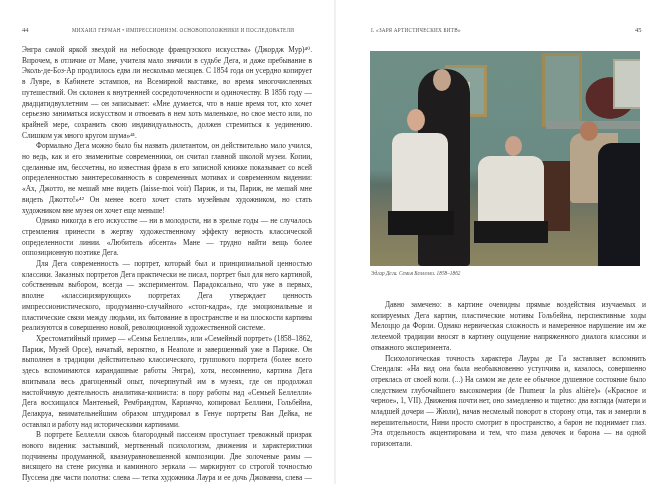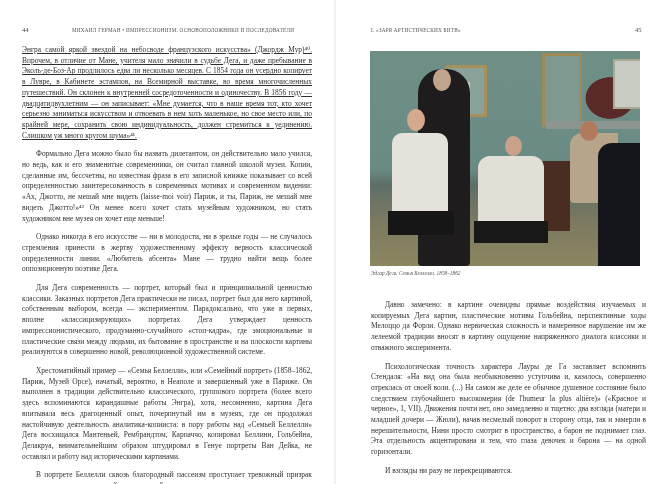--- a/index.html
+++ b/index.html
@@ -27,22 +27,22 @@
     font-size: 6.5px; color: #444;
   }
   .text-block {
     position: absolute;
     font-size: 7.45px;
     line-height: 10.7px;
     text-align: justify;
     color: #303030;
   }
   .text-block p { margin: 0; }
-  .text-block p.indent { text-indent: 14px; margin-top: 8px; }
-  .text-block p.noindent { text-indent: 0; text-decoration: underline; }
+  .text-block p.indent { text-indent: 14px; }
+  .text-block p.noindent { text-indent: 0; }
   .painting {
     position: absolute; left: 35px; top: 51px; width: 270px; height: 215px;
     overflow: hidden;
     background:
       radial-gradient(ellipse 40px 34px at 240px 47px, #5a2a28 0%, #5a2a28 60%, transparent 62%),
       linear-gradient(to bottom, #6f8f86 0%, #6a8b84 55%, #5c7068 62%, #7a7860 78%, #8c8660 100%);
   }
   .painting .frame1 { position:absolute; left:75px; top:14px; width:36px; height:46px; border:3px solid #a7905a; background:#8aa39a; }
   .painting .frame1 .inner { position:absolute; left:12px; top:14px; width:10px; height:14px; background:#d8c9a8; }
   .painting .mirror { position:absolute; left:172px; top:2px; width:34px; height:68px; border:3px solid #9e8a55; background:#7f9890; }
@@ -103,18 +103,17 @@
     <div class="girl1-head"></div>
     <div class="girl2-dress"></div>
     <div class="girl2-skirt"></div>
     <div class="girl2-head"></div>
     <div class="father"></div>
     <div class="father-head"></div>
     <div class="chair"></div>
   </div>
   <div class="caption">Эдгар Дега. Семья Беллелли. 1858–1862</div>
 
-  <div class="text-block" style="left:36px; top:292px; width:275px;">
+  <div class="text-block" style="left:36px; top:300px; width:275px;">
     <p class="indent">Давно замечено: в картине очевидны прямые воздействия изучаемых и копируемых Дега картин, пластические мотивы Гольбейна, перспективные ходы Мелоццо да Форли. Однако нервическая сложность и намеренное нарушение им же лелеемой традиции вносят в картину ощущение напряженного диалога классики и отважного эксперимента.</p>
     <p class="indent">Психологическая точность характера Лауры де Га заставляет вспомнить Стендаля: «На вид она была необыкновенно уступчива и, казалось, совершенно отреклась от своей воли. (...) На самом же деле ее обычное душевное состояние было следствием глубочайшего высокомерия (de l'humeur la plus altière)» («Красное и черное», 1, VII). Движения почти нет, оно замедленно и тщетно: два взгляда (матери и младшей дочери — Жюли), начав несмелый поворот в сторону отца, так и замерли в нерешительности, Нини просто смотрит в пространство, а барон не поднимает глаз. Эта отдельность акцентирована и тем, что глаза девочек и барона — на одной горизонтали.</p>
-    <p class="indent">И взгляды ни разу не перекрещиваются.</p>
   </div>
 </div>
 
 </body></html>

